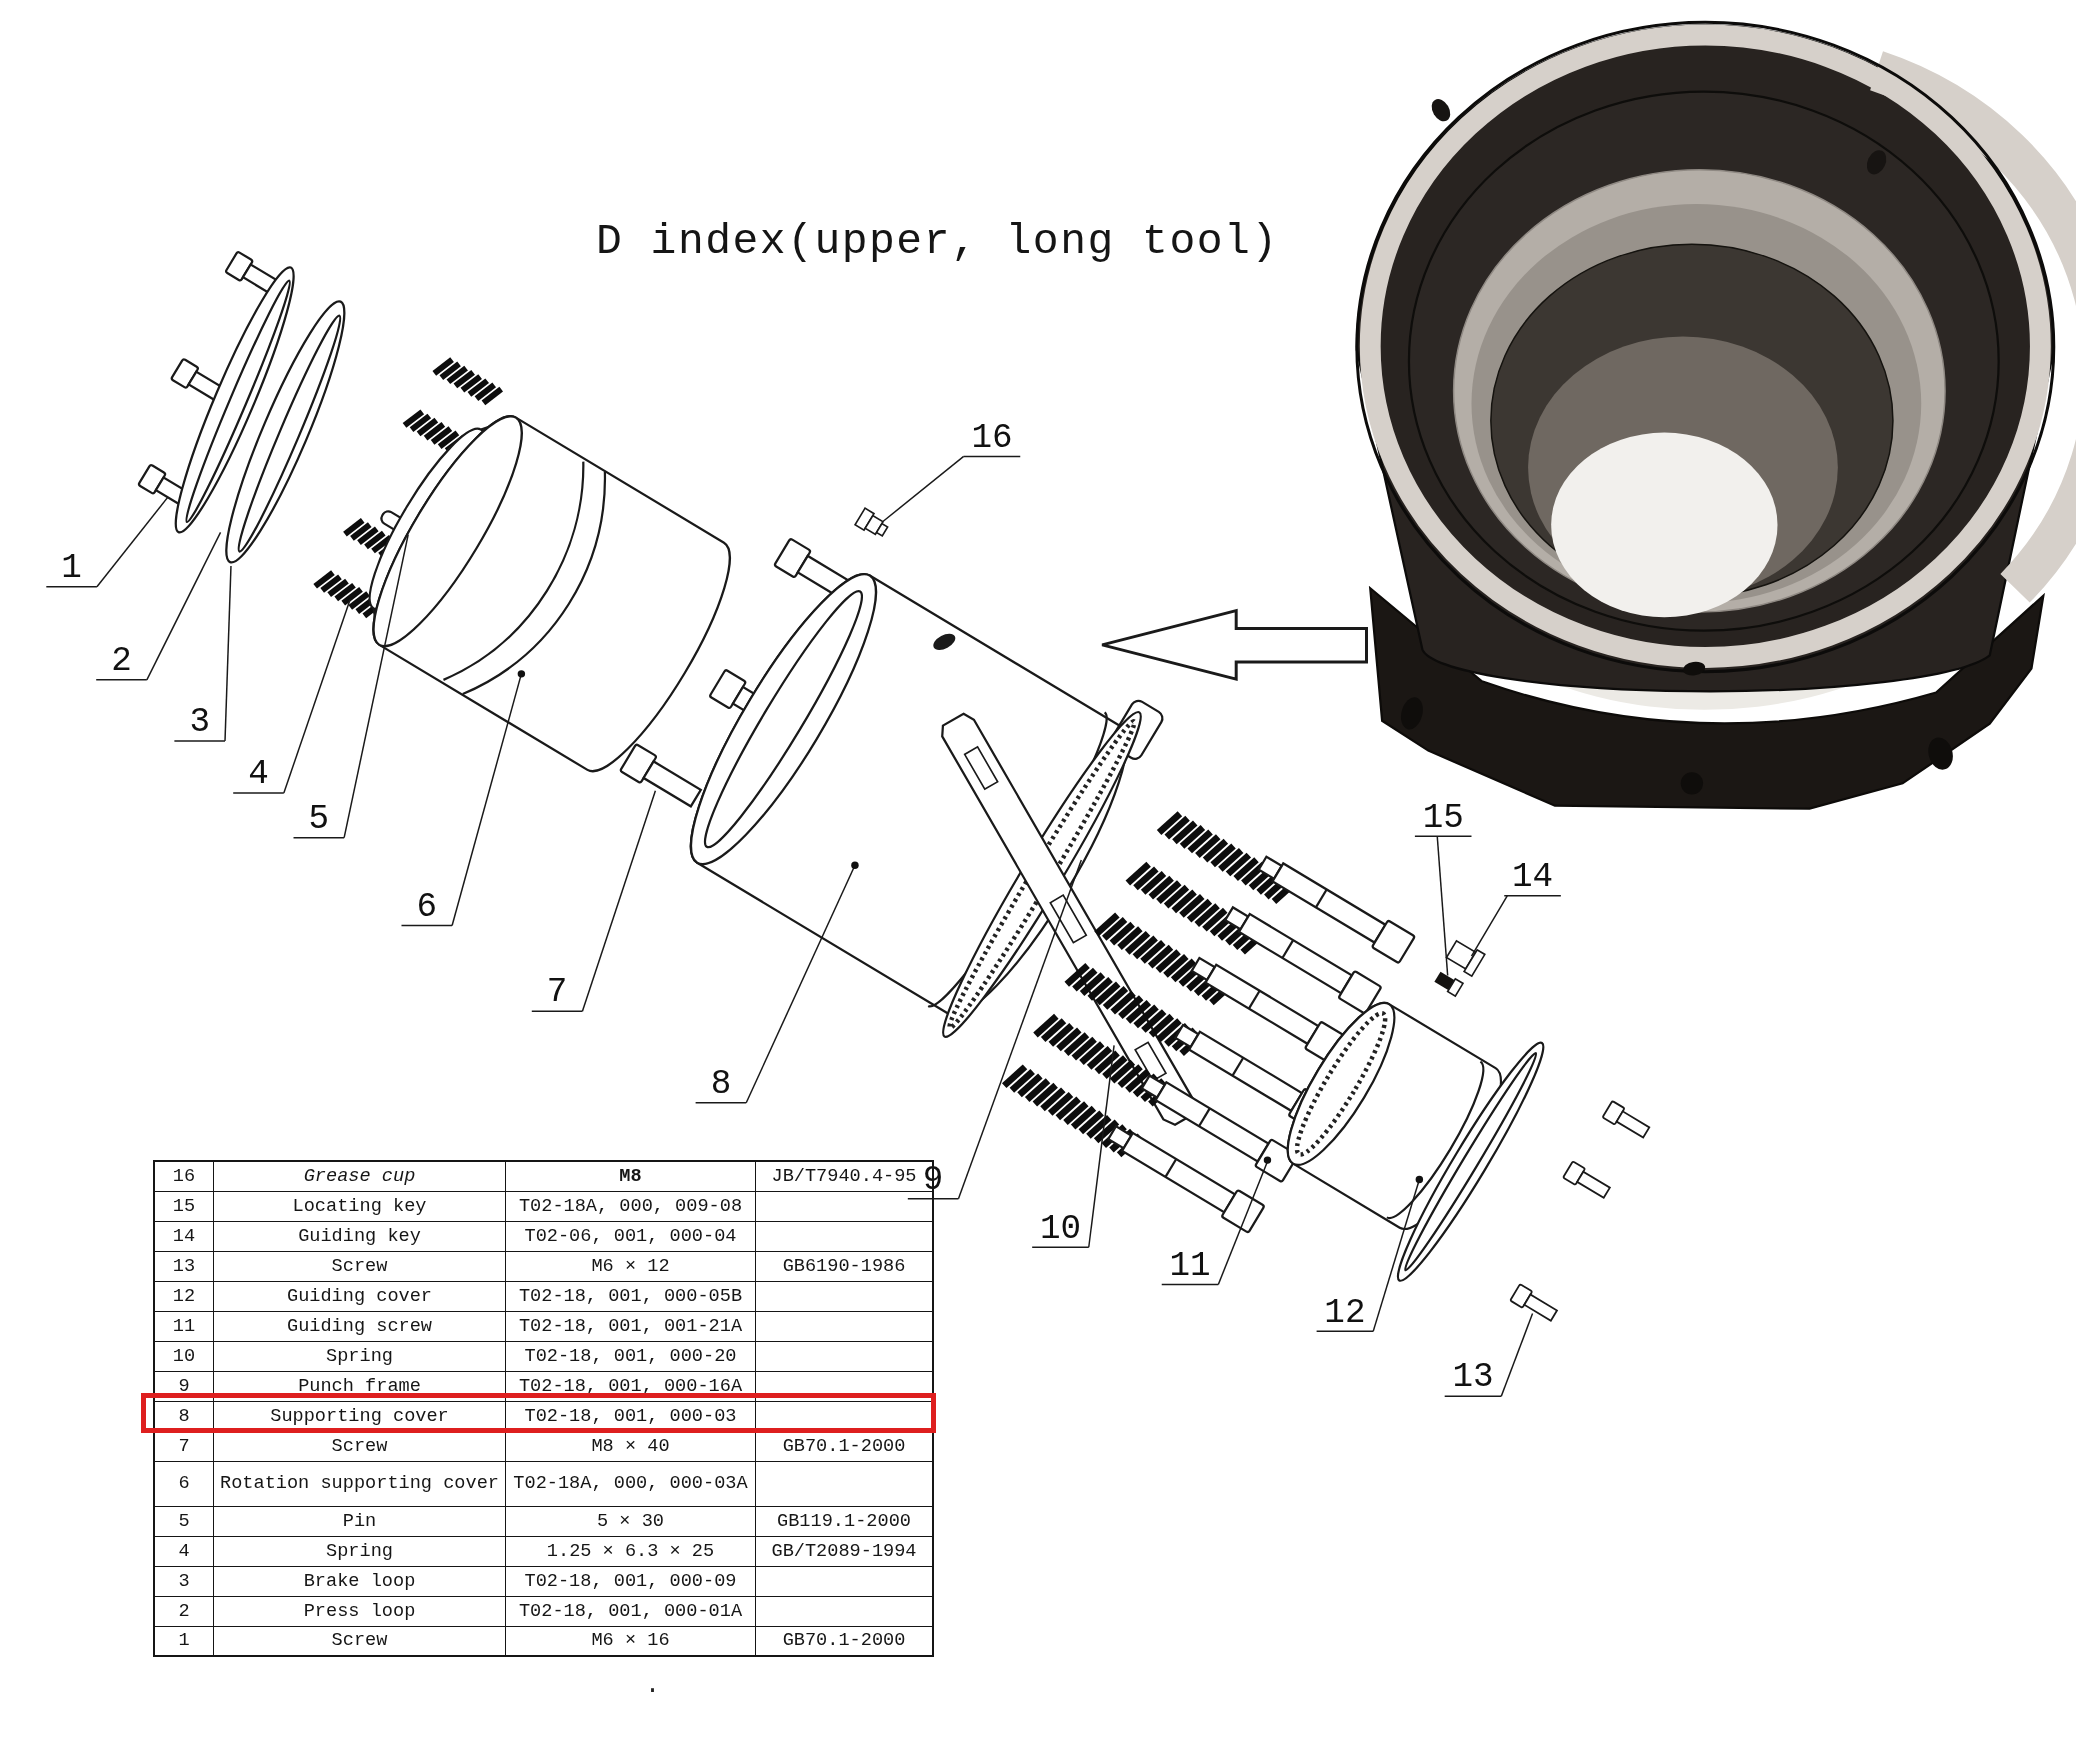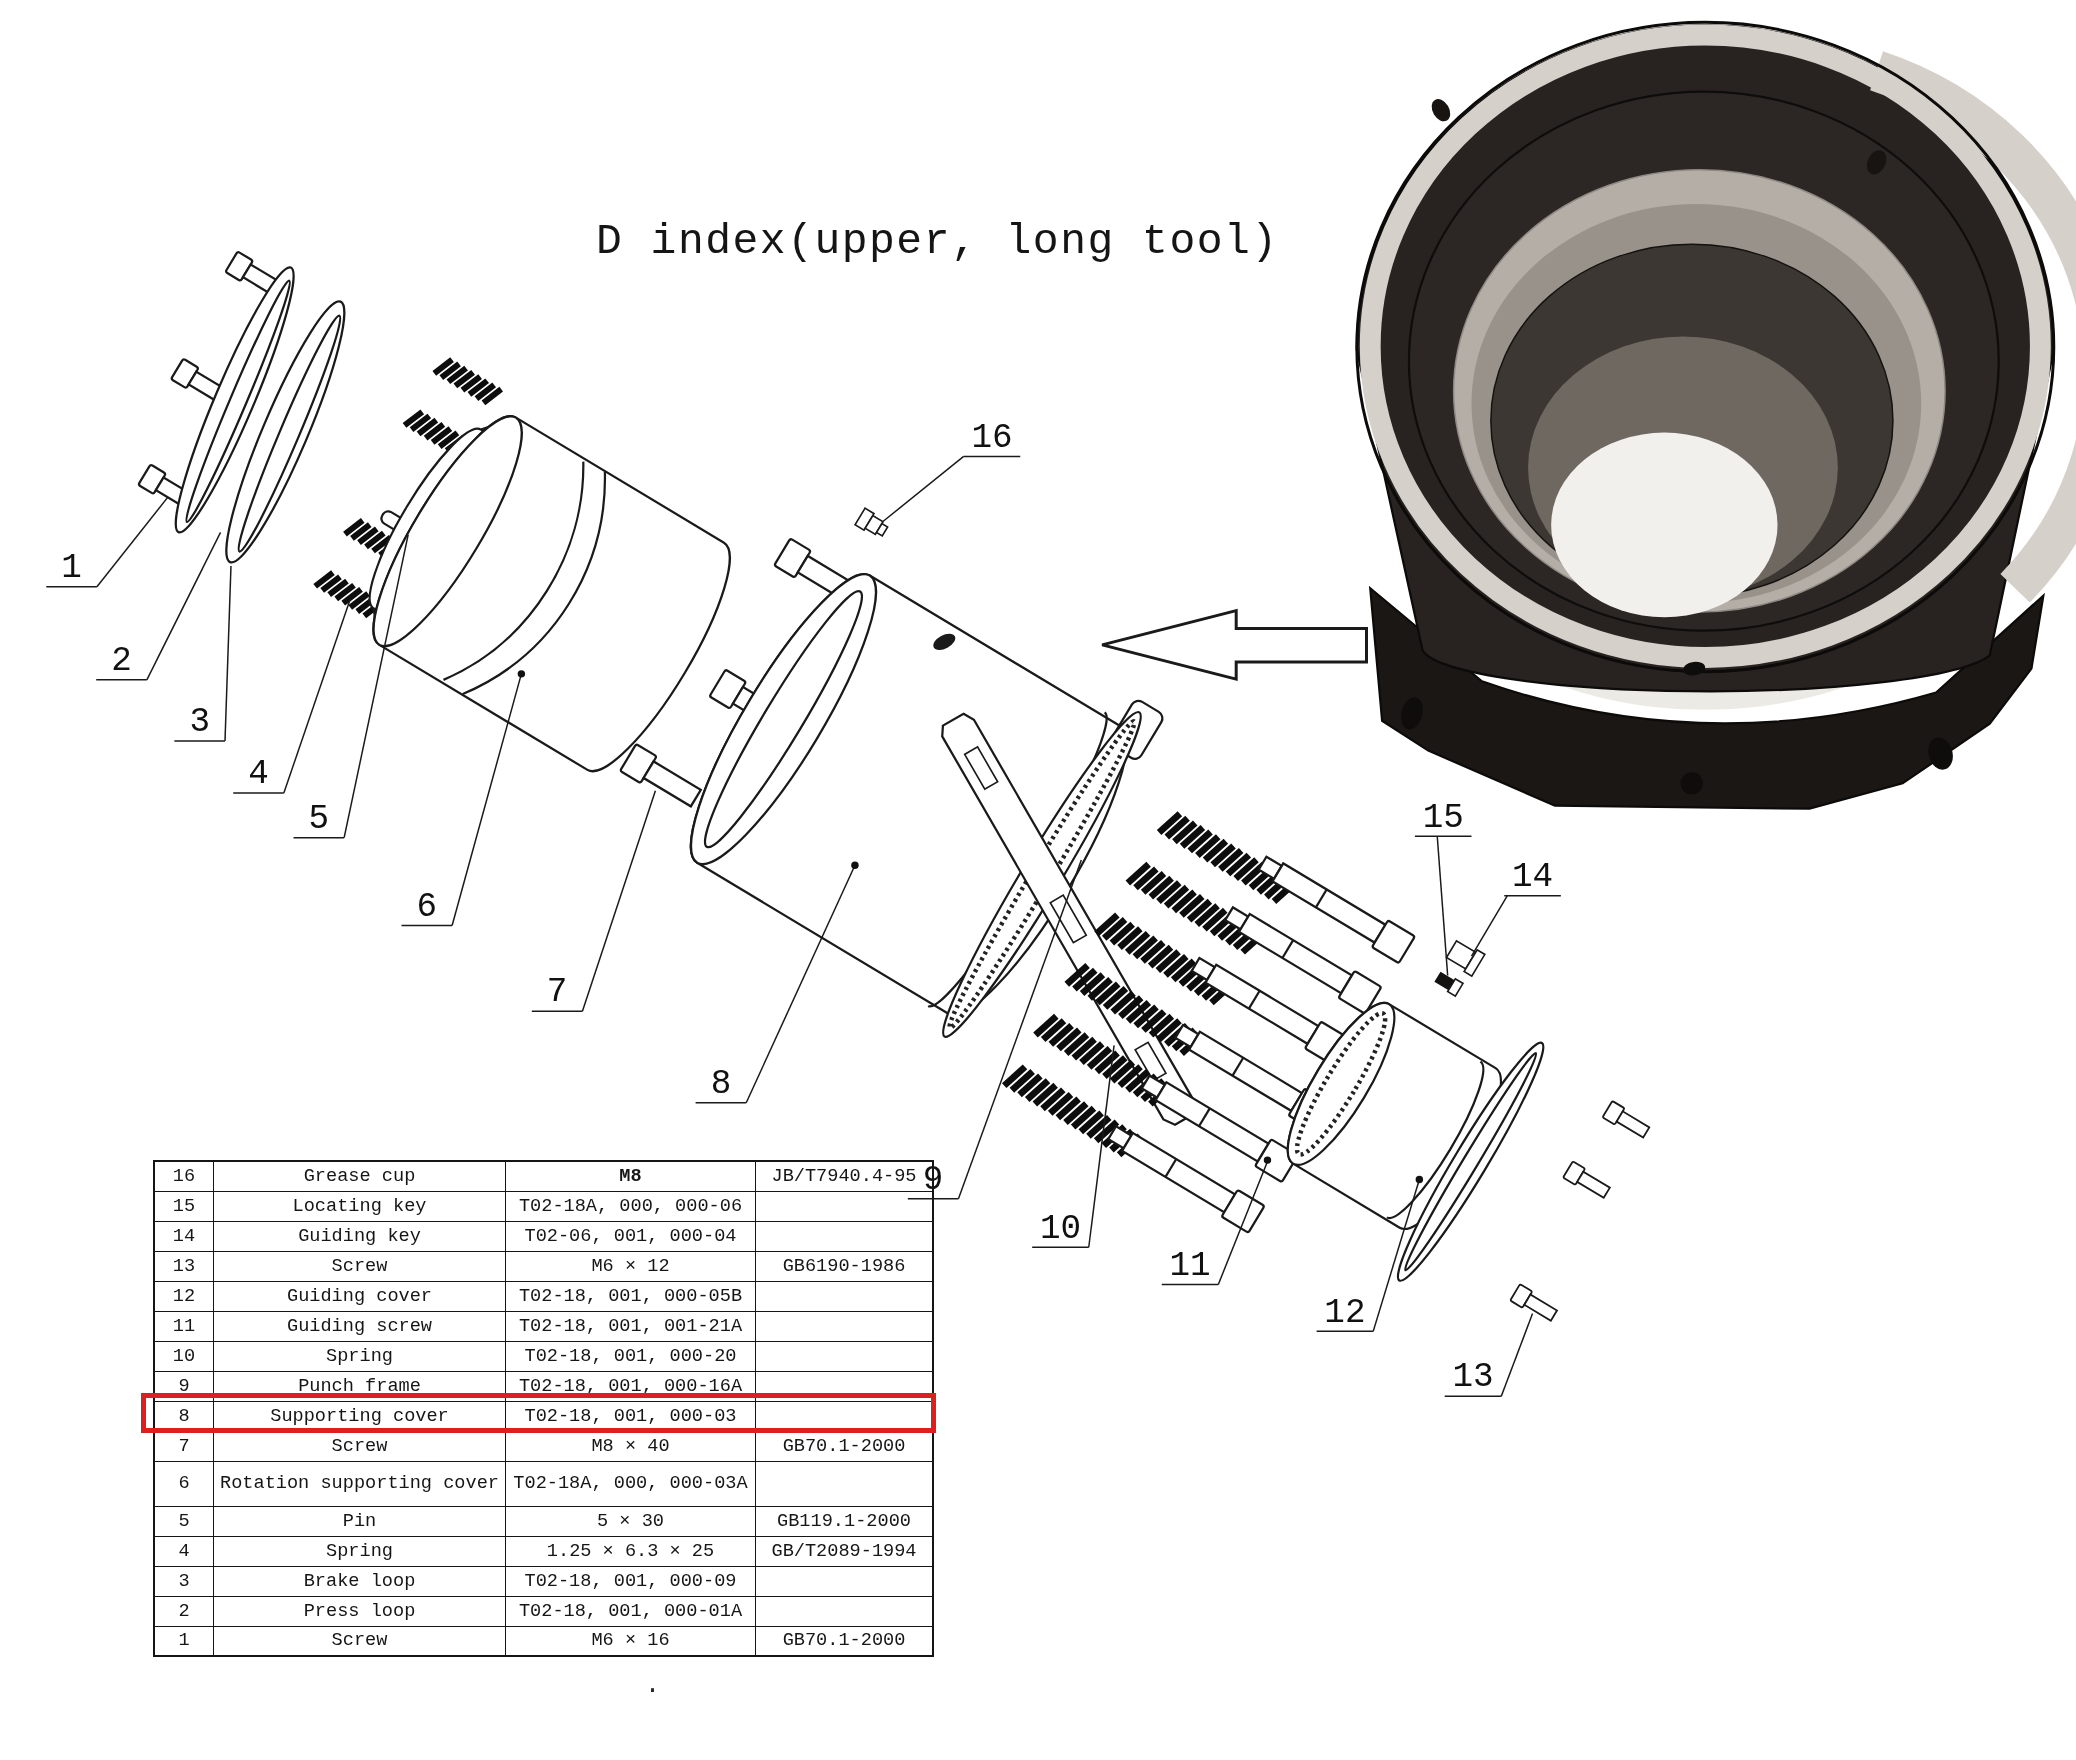--- a/index.html
+++ b/index.html
@@ -15,21 +15,21 @@
   .ld{stroke:#1a1a1a;stroke-width:2;fill:none;}
   .zip{fill:none;stroke:#222;stroke-width:6;stroke-dasharray:4 5;}
   .num{font-family:"Liberation Mono","DejaVu Sans Mono",monospace;font-size:46px;fill:#111;text-anchor:middle;}
   
   .ptable{position:absolute;left:153px;top:1160px;border-collapse:collapse;table-layout:fixed;}
   .ptable td{border:1.5px solid #151515;font-size:18.6px;text-align:center;padding:0;
              overflow:hidden;white-space:nowrap;color:#161616;}
   .ptable{border:2.2px solid #151515;}
   .ptable tr{height:30px;}
   .ptable tr.tall{height:45px;}
-  .c0{width:58px;} .c1{width:291px;} .c2{width:249px;font-weight:bold;} .c3{width:176px;font-family:Liberation Mono, monospace;}
+  .c0{width:58px;} .c1{width:291px;font-style:italic;} .c2{width:249px;font-weight:bold;} .c3{width:176px;font-family:Liberation Mono, monospace;}
   .hlbox{position:absolute;left:141px;top:1393px;width:795px;height:40px;
          border:5.2px solid #de1f1f;box-sizing:border-box;pointer-events:none;}
   .footdot{position:absolute;left:645px;top:1671px;font-size:25px;color:#222;}
 </style>
 </head>
 <body>
 
 <div id="canvas">
 
 <svg id="art" width="2077" height="1761" viewBox="0 0 2789 2365">
@@ -263,21 +263,21 @@
   <tbody>
         <tr>
           <td class="c0">16</td>
           <td class="c1">Grease cup</td>
           <td class="c2">M8</td>
           <td class="c3">JB/T7940.4-95</td>
         </tr>
   <tr>
           <td>15</td>
           <td>Locating key</td>
-          <td>T02-18A, 000, 000-06</td>
+          <td>T02-18A, 000, 009-08</td>
           <td></td>
         </tr>
   <tr>
           <td>14</td>
           <td>Guiding key</td>
           <td>T02-06, 001, 000-04</td>
           <td></td>
         </tr>
   <tr>
           <td>13</td>

